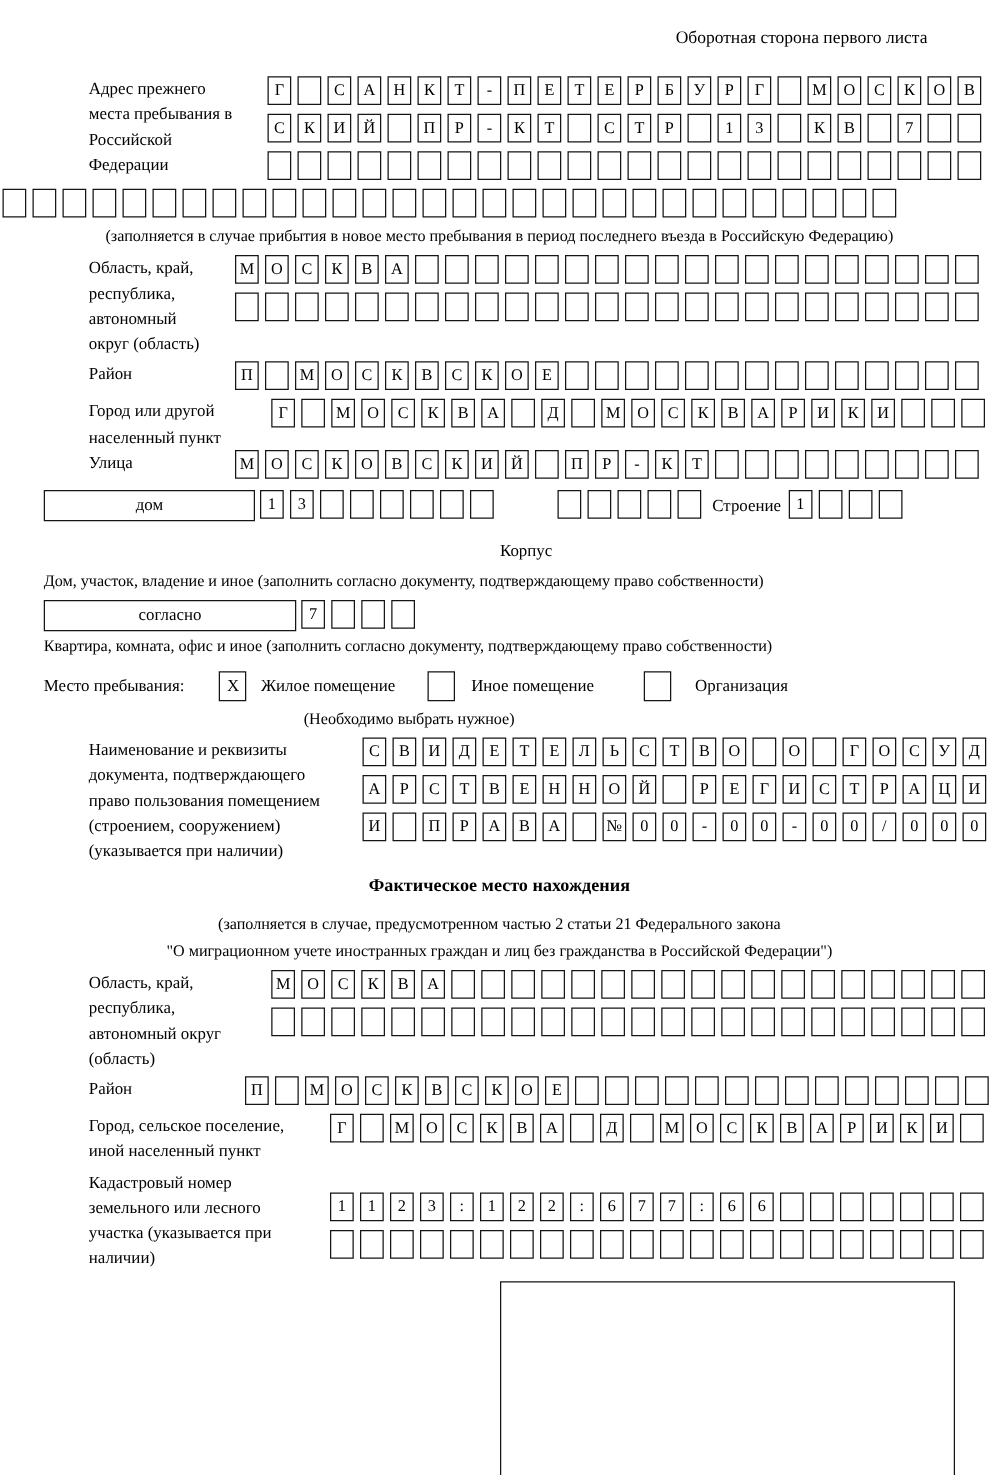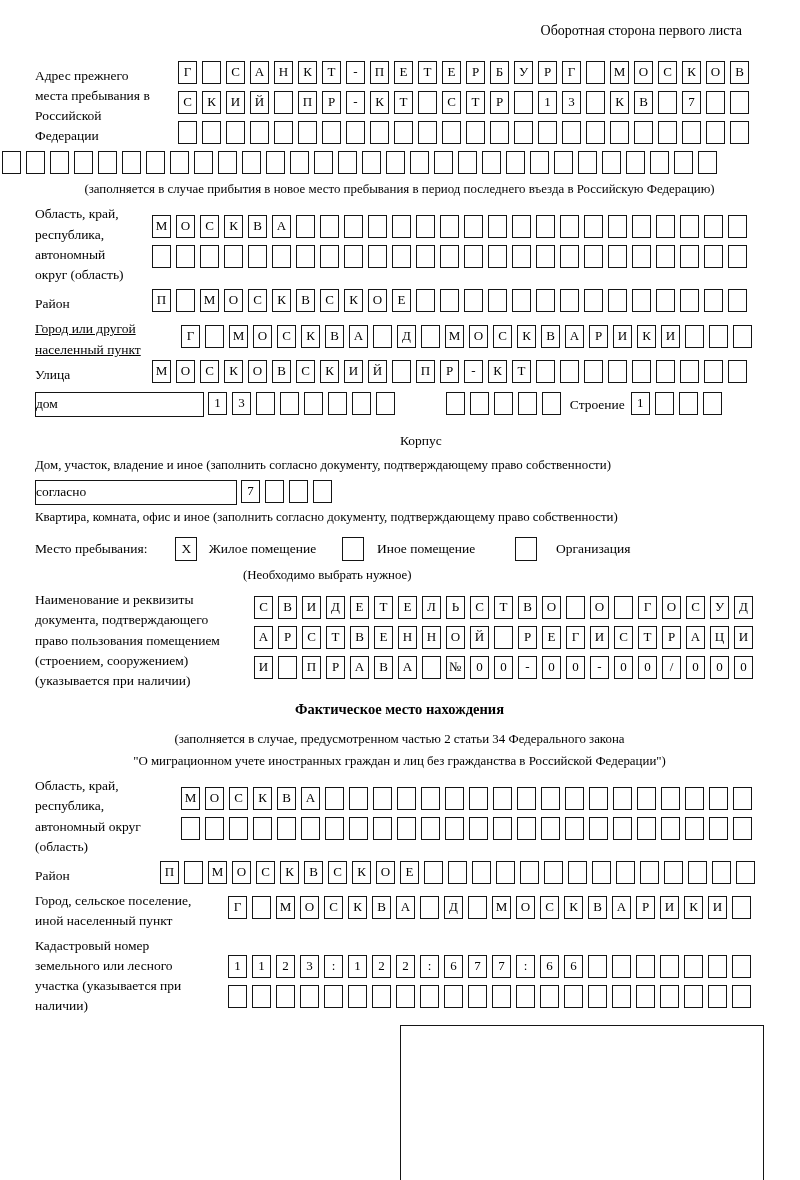--- a/index.html
+++ b/index.html
@@ -12,37 +12,37 @@
   .hdr{ text-align:right; font-size:14px; margin-right:22px; margin-bottom:20px;}
   
   .grid-row{white-space:nowrap; height:23px; margin-bottom:7px;}
   .cell{
     display:inline-block; box-sizing:border-box;
     width:19px; height:23px; margin-right:5px;
     border:1.6px solid #151515; background:#fff;
     text-align:center; line-height:20px; font-size:13px;
     vertical-align:top; overflow:hidden;
   }
-  .frow{display:flex; align-items:center;}
+  .frow{display:flex; align-items:flex-start;margin-left:36px;}
   .flabel{flex-shrink:0;}
   .lbl-prev{width:120px; margin-right:23px;}
   .lbl-100{width:100px; margin-right:17px;}
-  .lbl-city2{width:130px; margin-right:16px;text-decoration:underline;}
+  .lbl-city2{width:130px; margin-right:16px;}
   .lbl-fact-region{width:130px; margin-right:16px;}
   .lbl-fact-district{width:108px; margin-right:17px;}
   .lbl-178{width:178px; margin-right:15px;}
   .lbl-doc{width:204px; margin-right:15px;}
   .fullrow{margin-left:-33px; margin-top:0;}
   .note{font-size:12.9px; line-height:1.35; margin:4px 0 6px 0;}
   .note.center{text-align:center;}
   .sec-title{text-align:center; font-weight:bold; font-size:14.5px; margin:8px 0 10px 0;}
   
   .boxfield{
     box-sizing:border-box; border:1.6px solid #151515; height:25px;
-    display:inline-block; text-align:left; line-height:22px; vertical-align:top;
+    display:inline-block; text-align:center; line-height:22px; vertical-align:top;
   }
   .box-dom{width:169px; margin-right:4px;}
   .box-kv{width:202px; margin-right:4px;}
   .inline-lbl{display:inline-block; vertical-align:top; line-height:25px;margin-top:36px;}
   
   .chk{
     box-sizing:border-box; display:inline-block; width:22px; height:24px;
     border:1.6px solid #151515; text-align:center; line-height:21px;
     font-size:13.5px; vertical-align:top;
   }
@@ -120,21 +120,21 @@
   <div class="frow mt6">
     <div class="flabel lbl-doc">Наименование и реквизиты документа, подтверждающего право пользования помещением (строением, сооружением) (указывается при наличии)</div>
     <div>
       <div class="grid-row"><span class="cell">С</span><span class="cell">В</span><span class="cell">И</span><span class="cell">Д</span><span class="cell">Е</span><span class="cell">Т</span><span class="cell">Е</span><span class="cell">Л</span><span class="cell">Ь</span><span class="cell">С</span><span class="cell">Т</span><span class="cell">В</span><span class="cell">О</span><span class="cell"></span><span class="cell">О</span><span class="cell"></span><span class="cell">Г</span><span class="cell">О</span><span class="cell">С</span><span class="cell">У</span><span class="cell">Д</span></div>
       <div class="grid-row"><span class="cell">А</span><span class="cell">Р</span><span class="cell">С</span><span class="cell">Т</span><span class="cell">В</span><span class="cell">Е</span><span class="cell">Н</span><span class="cell">Н</span><span class="cell">О</span><span class="cell">Й</span><span class="cell"></span><span class="cell">Р</span><span class="cell">Е</span><span class="cell">Г</span><span class="cell">И</span><span class="cell">С</span><span class="cell">Т</span><span class="cell">Р</span><span class="cell">А</span><span class="cell">Ц</span><span class="cell">И</span></div>
       <div class="grid-row"><span class="cell">И</span><span class="cell"></span><span class="cell">П</span><span class="cell">Р</span><span class="cell">А</span><span class="cell">В</span><span class="cell">А</span><span class="cell"></span><span class="cell">№</span><span class="cell">0</span><span class="cell">0</span><span class="cell">-</span><span class="cell">0</span><span class="cell">0</span><span class="cell">-</span><span class="cell">0</span><span class="cell">0</span><span class="cell">/</span><span class="cell">0</span><span class="cell">0</span><span class="cell">0</span></div>
     </div>
   </div>
 
   <div class="sec-title mt8">Фактическое место нахождения</div>
-  <div class="note center" style="margin-bottom:0;">(заполняется в случае, предусмотренном частью 2 статьи 34 Федерального закона</div>
+  <div class="note center" style="margin-bottom:0;">(заполняется в случае, предусмотренном частью 2 статьи 21 Федерального закона</div>
   <div class="note center">"О миграционном учете иностранных граждан и лиц без гражданства в Российской Федерации")</div>
 
   <div class="frow mt4">
     <div class="flabel lbl-fact-region">Область, край, республика, автономный округ (область)</div>
     <div>
       <div class="grid-row"><span class="cell">М</span><span class="cell">О</span><span class="cell">С</span><span class="cell">К</span><span class="cell">В</span><span class="cell">А</span><span class="cell"></span><span class="cell"></span><span class="cell"></span><span class="cell"></span><span class="cell"></span><span class="cell"></span><span class="cell"></span><span class="cell"></span><span class="cell"></span><span class="cell"></span><span class="cell"></span><span class="cell"></span><span class="cell"></span><span class="cell"></span><span class="cell"></span><span class="cell"></span><span class="cell"></span><span class="cell"></span></div>
       <div class="grid-row"><span class="cell"></span><span class="cell"></span><span class="cell"></span><span class="cell"></span><span class="cell"></span><span class="cell"></span><span class="cell"></span><span class="cell"></span><span class="cell"></span><span class="cell"></span><span class="cell"></span><span class="cell"></span><span class="cell"></span><span class="cell"></span><span class="cell"></span><span class="cell"></span><span class="cell"></span><span class="cell"></span><span class="cell"></span><span class="cell"></span><span class="cell"></span><span class="cell"></span><span class="cell"></span><span class="cell"></span></div>
     </div>
   </div>
 

